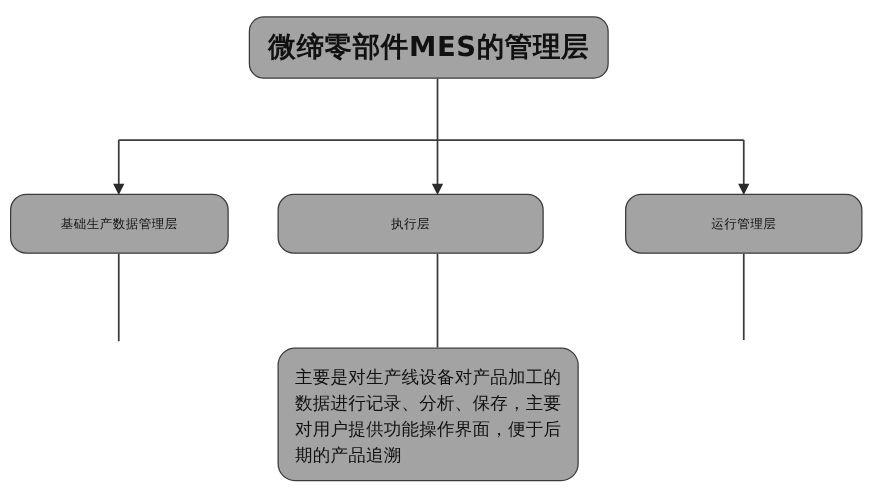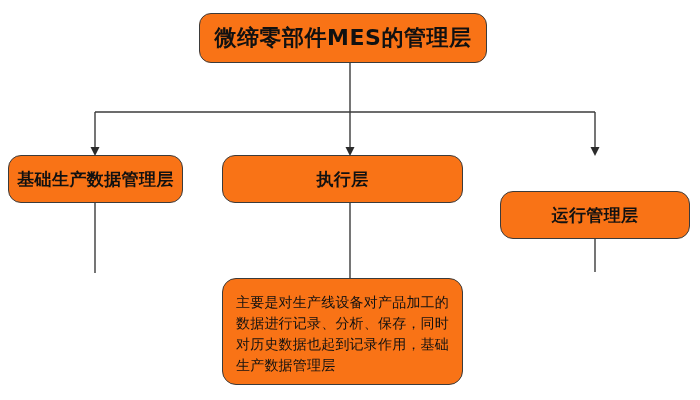--- a/index.html
+++ b/index.html
@@ -11,21 +11,21 @@
     position: relative;
     width: 700px;
     height: 400px;
     background: #ffffff;
     overflow: hidden;
     font-family: "DejaVu Sans", "Liberation Sans", sans-serif;
   }
   .node {
     position: absolute;
     box-sizing: border-box;
-    background: #f97316;
+    background: #a3a3a3;
     border: 1.4px solid #3b3b3b;
     border-radius: 14px;
     display: flex;
     color: #111111;
     z-index: 2;
   }
   .node.center-node {
     align-items: center;
     justify-content: center;
     text-align: center;
@@ -53,27 +53,27 @@
     font-weight: bold;
     letter-spacing: 0.5px;
   }
 
   
   .layer-box {
     height: 48px;
     border-radius: 13px;
   }
   .layer-box .node-label {
-    font-size: 17px;
-    font-weight: bold;
+    font-size: 10px;
+    font-weight: normal;
     letter-spacing: 0.4px;
   }
   #layer-box-0 { left: 8px;   top: 155px; width: 175px; }
-  #layer-box-1 { left: 222px; top: 155px; width: 241px; }
-  #layer-box-2 { left: 500px; top: 155px; width: 190px; margin-top: 36px; }
+  #layer-box-1 { left: 222px; top: 155px; width: 213px; }
+  #layer-box-2 { left: 500px; top: 155px; width: 190px; }
 
   
   .desc-box {
     border-radius: 14px;
     padding: 13px 11px 10px 13px;
   }
   .desc-box .node-label {
     font-size: 14px;
     line-height: 1.5;
     font-weight: normal;
@@ -139,17 +139,17 @@
   <div class="node center-node layer-box" id="layer-box-1">
     <span class="node-label">执行层</span>
   </div>
 
   <div class="node center-node layer-box" id="layer-box-2">
     <span class="node-label">运行管理层</span>
   </div>
 
 
   <div class="node text-node desc-box" id="desc-box-1">
-    <span class="node-label">主要是对生产线设备对产品加工的数据进行记录、分析、保存，同时对历史数据也起到记录作用，基础生产数据管理层</span>
+    <span class="node-label">主要是对生产线设备对产品加工的数据进行记录、分析、保存，主要对用户提供功能操作界面，便于后期的产品追溯</span>
   </div>
 
 
 </div>
 
 </body></html>

